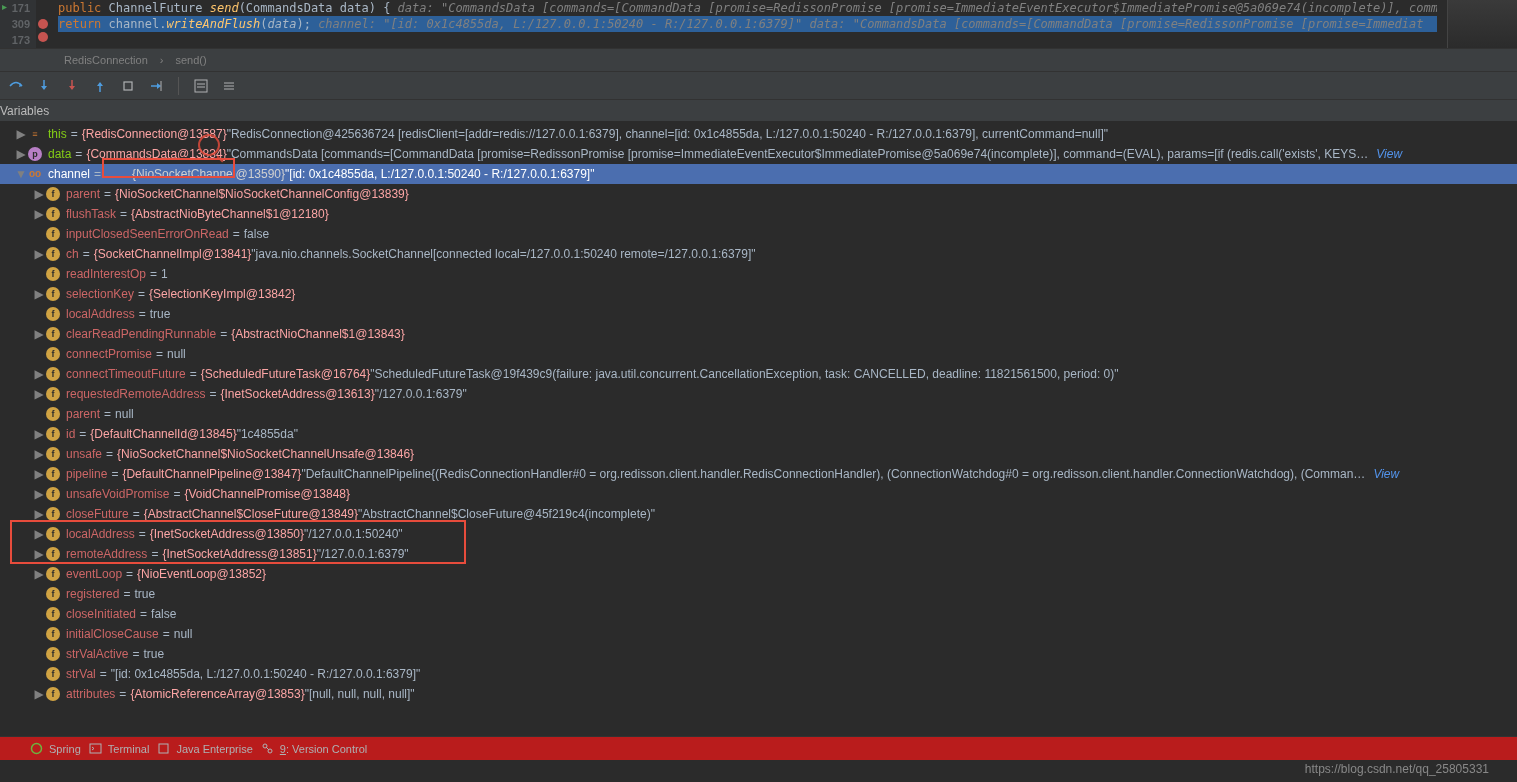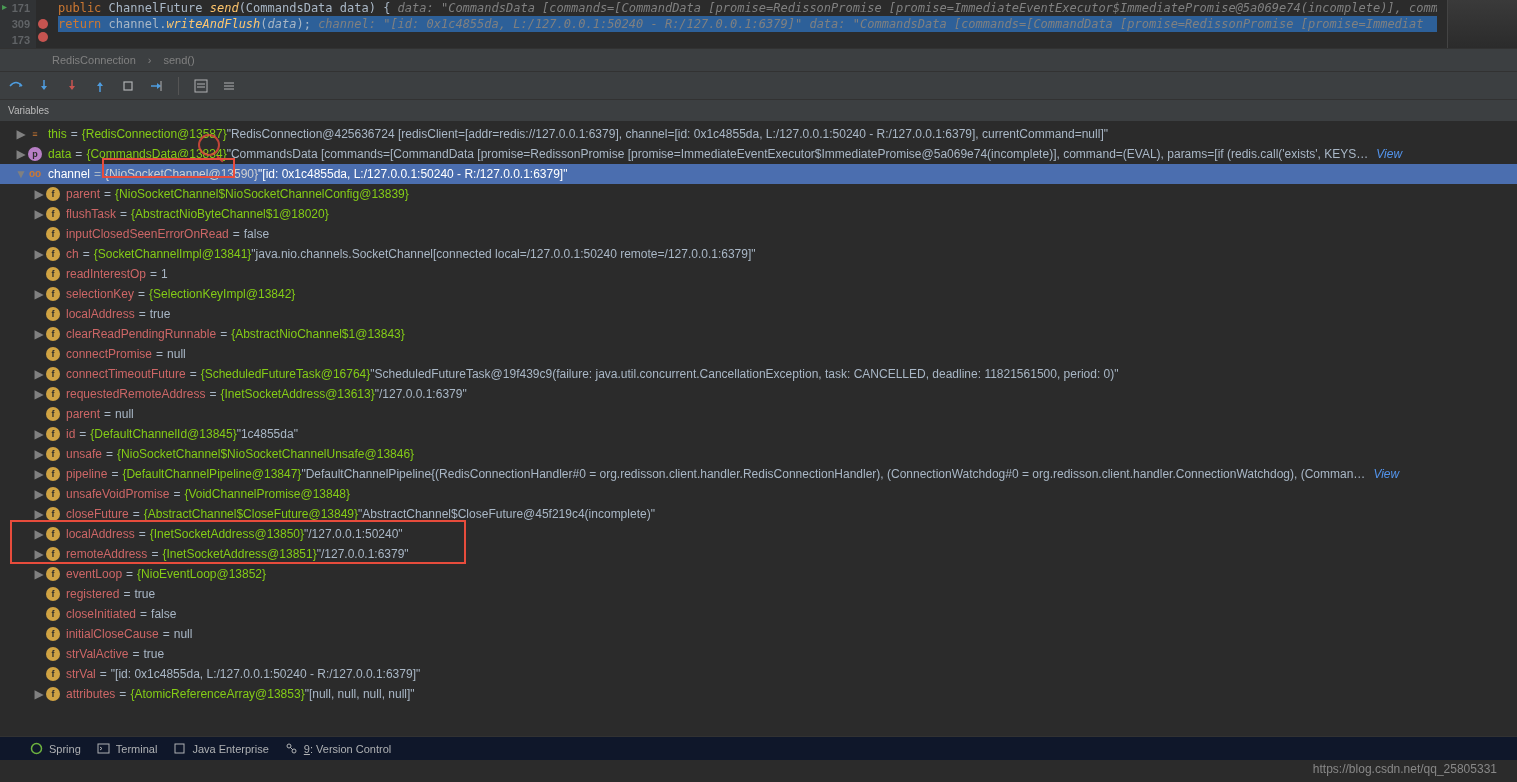--- a/index.html
+++ b/index.html
@@ -38,35 +38,35 @@
   .method { color: #ffc66d; font-style: italic; }
   .param { color: #a9b7c6; font-style: italic; }
   .comment { color: #808080; font-style: italic; }
   .minimap {
     position: absolute; right: 0; top: 0; width: 70px; height: 48px;
     background: linear-gradient(#3a3a3a 0%, #2b2b2b 100%);
     border-left: 1px solid #444;
   }
   .breadcrumb {
     height: 24px; background: #3c3f41; border-top: 1px solid #323232;
-    border-bottom: 1px solid #323232; padding-left: 46px;
+    border-bottom: 1px solid #323232; padding-left: 58px;
     display: flex; align-items: center; color: #808080; font-size: 11px;
   }
   .breadcrumb span { margin: 0 6px; }
   .debug-pane { background: #2b2b2b; }
   .debug-toolbar {
     height: 28px; background: #3c3f41; border-bottom: 1px solid #323232;
     display: flex; align-items: center; padding-left: 8px; gap: 12px;
   }
   .tb-icon { width: 16px; height: 16px; display: flex; align-items: center; justify-content: center; color: #afb1b3; cursor: pointer; }
   .tb-icon svg { display: block; }
   .tb-sep { width: 1px; height: 18px; background: #555; margin: 0 2px; }
   .variables-header {
-    height: 22px; background: #3c3f41; padding-left: 8px; line-height: 22px;
-    color: #bbbbbb; font-size: 10px; border-bottom: 1px solid #2b2b2b;
+    height: 22px; background: #3c3f41; line-height: 22px;
+    color: #bbbbbb; font-size: 12px; border-bottom: 1px solid #2b2b2b;
   }
   .var-tree {
     height: 614px; overflow: auto; position: relative; padding-top: 2px;
   }
   .var-row {
     display: flex; align-items: center; height: 20px; line-height: 20px;
     white-space: nowrap; padding-right: 8px;
   }
   .var-row.hl-channel { background: #4b6eaf; color: #fff; }
   .var-row .indent { flex: 0 0 auto; }
@@ -79,40 +79,40 @@
     display: inline-flex; align-items: center; justify-content: center;
     font-size: 9px; color: #2b2b2b; margin-right: 6px; font-weight: bold;
   }
   .badge.f { background: #d0a343; }
   .badge.p { background: #b87fc6; }
   .badge.oo { background: none; color: #cc7832; width: 18px; font-size: 10px; }
   .badge.eq { background: none; color: #cc7832; width: 14px; }
   .var-name { color: #84cc16; }
   .var-name.red { color: #cc6666; }
   .var-eq { color: #a9b7c6; margin: 0 4px; }
-  .var-type { color: #84cc16; }
+  .var-type { color: #fca5a5; }
   .var-val { color: #a9b7c6; }
   .view-link { color: #5394ec; font-style: italic; margin-left: 8px; cursor: pointer; }
   .highlight-box1 {
     position: absolute; border: 2px solid #e74c3c;
     left: 102px; top: 36px; width: 133px; height: 20px; pointer-events: none;
   }
   .highlight-box2 {
     position: absolute; border: 2px solid #e74c3c;
     left: 10px; top: 398px; width: 456px; height: 44px; pointer-events: none;
   }
   .status-bar {
-    height: 24px; background: #0f172a; border-top: 1px solid #323232;
-    display: flex; align-items: center; padding-left: 30px; gap: 16px;
+    height: 24px; background: #b91c1c; border-top: 1px solid #323232;
+    display: flex; align-items: center; padding-left: 30px; gap: 8px;
     font-size: 11px; color: #afb1b3;
   }
   .status-bar .tab { display: flex; align-items: center; gap: 6px; cursor: pointer; }
   .status-bar .tab svg { flex: 0 0 auto; }
   .watermark {
-    position: absolute; right: 20px; bottom: 6px; color: #888; font-size: 12px;
+    position: absolute; right: 28px; bottom: 6px; color: #888; font-size: 12px;
     font-family: sans-serif;
   }
   .left-gutter-runmark {
     position:absolute; left:2px; top:1px; color:#499c54; font-size:10px;
   }
   .magnifier {
     position:absolute; left:198px; top:12px; width:22px; height:22px;
     border:2px solid #e74c3c; border-radius:50%; opacity:0.8;
     pointer-events:none;
   }
@@ -233,39 +233,39 @@
         <span class="var-type">{CommandsData@13834}</span>
         <span class="var-val"> "CommandsData [commands=[CommandData [promise=RedissonPromise [promise=ImmediateEventExecutor$ImmediatePromise@5a069e74(incomplete)], command=(EVAL), params=[if (redis.call('exists', KEYS…</span>
         <span class="view-link">View</span>
       </div>
       <div class="var-row hl-channel">
         <span class="indent" style="width: 14px;"></span>
         <span class="expander">▼</span>
         <span class="badge oo">oo</span>
         <span class="var-name" style="color: rgb(255, 255, 255);">channel</span>
         <span class="var-eq"> = </span>
-        <span class="var-type" style="color: rgb(208, 208, 208);">{NioSocketChannel@13590}</span>
+        <span class="var-type" style="color: rgb(208, 208, 208); margin-left: 27px;">{NioSocketChannel@13590}</span>
         <span class="var-val" style="color: rgb(255, 255, 255);"> "[id: 0x1c4855da, L:/127.0.0.1:50240 - R:/127.0.0.1:6379]"</span>
       </div>
       <div class="var-row">
         <span class="indent" style="width: 32px;"></span>
         <span class="expander">▶</span>
         <span class="badge f">f</span>
         <span class="var-name red">parent</span>
         <span class="var-eq"> = </span>
         <span class="var-type">{NioSocketChannel$NioSocketChannelConfig@13839}</span>
         <span class="var-val"></span>
       </div>
       <div class="var-row">
         <span class="indent" style="width: 32px;"></span>
         <span class="expander">▶</span>
         <span class="badge f">f</span>
         <span class="var-name red">flushTask</span>
         <span class="var-eq"> = </span>
-        <span class="var-type">{AbstractNioByteChannel$1@18020}</span>
+        <span class="var-type">{AbstractNioByteChannel$1@12180}</span>
         <span class="var-val"></span>
       </div>
       <div class="var-row">
         <span class="indent" style="width: 32px;"></span>
         <span class="expander none"></span>
         <span class="badge f">f</span>
         <span class="var-name red">inputClosedSeenErrorOnRead</span>
         <span class="var-eq"> = </span>
         <span class="var-val">false</span>
       </div>

